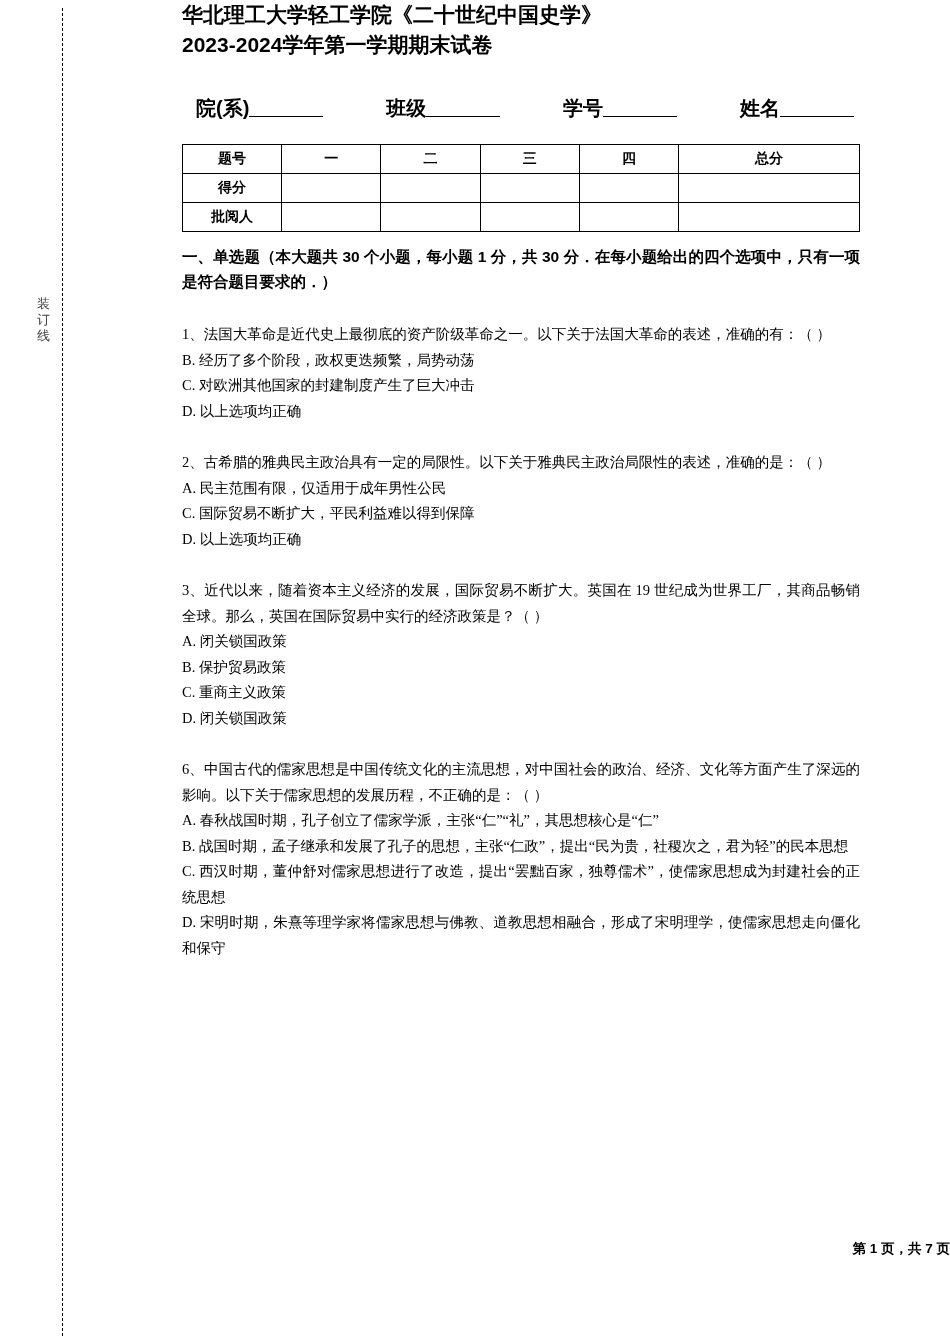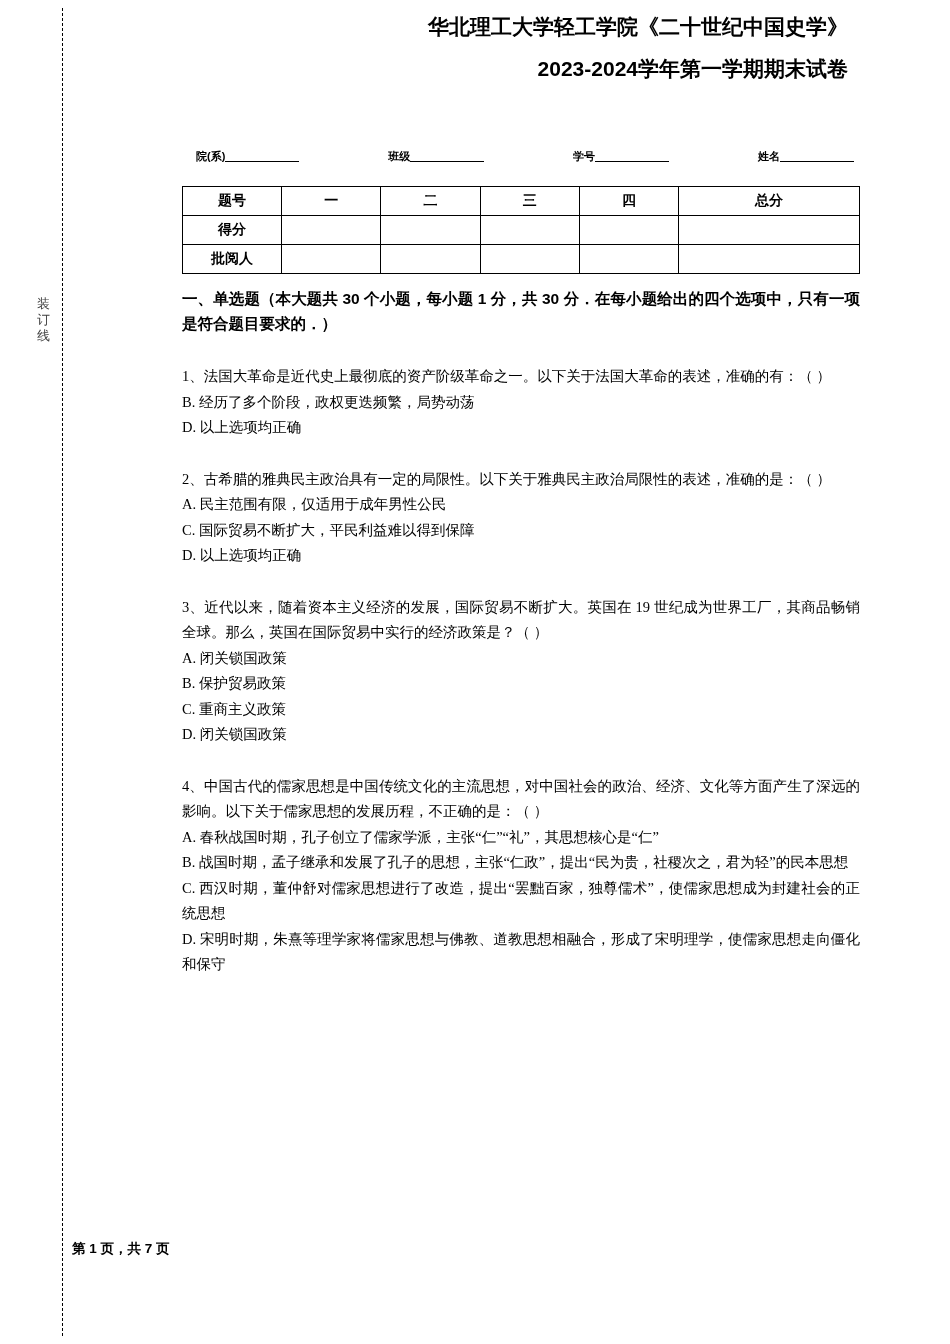--- a/index.html
+++ b/index.html
@@ -58,33 +58,33 @@
     left: 110px;
     top: 0;
     width: 678px;
   }
 
   h1.doc-title {
     font-family: "Liberation Sans", sans-serif;
     font-weight: bold;
     font-size: 21px;
     line-height: 30px;
-    text-align: right;
-    margin: 12px;
+    text-align: left;
+    margin: 0;
     padding: 0;
   }
   .title-line1 { margin-top: 122px; }
   .title-line2 { margin-top: 24px; }
 
   .info-row {
-    margin-top: 62px;
+    margin-top: 35px;
     display: flex;
     justify-content: space-between;
     font-family: "Liberation Sans", sans-serif;
-    font-size: 11px;
+    font-size: 20px;
     font-weight: bold;
     padding: 0 6px 0 14px;
   }
   .info-item { white-space: nowrap; }
   .info-item .blank {
     display: inline-block;
     border-bottom: 1px solid #000;
     width: 74px;
     height: 15px;
     vertical-align: -2px;
@@ -123,21 +123,21 @@
   }
   .question .stem { text-indent: 0; }
   .question .opt { margin: 0; }
   .q-gap-large { margin-top: 26px; }
 
   .footer {
     position: absolute;
     left: 0;
     top: 1240px;
     width: 878px;
-    text-align: left;
+    text-align: right;
     font-family: "Liberation Sans", sans-serif;
     font-weight: bold;
     font-size: 13.5px;
   }
 </style>
 </head>
 <body>
 
 <div class="binding-area">
   <div class="binding-dash"></div>
@@ -184,40 +184,41 @@
           <td></td>
         </tr>
       </tbody>
     </table>
 
     <div class="section-title">一、单选题（本大题共 30 个小题，每小题 1 分，共 30 分．在每小题给出的四个选项中，只有一项是符合题目要求的．）</div>
 
     <div class="question">
       <div class="stem">1、法国大革命是近代史上最彻底的资产阶级革命之一。以下关于法国大革命的表述，准确的有：（   ）</div>
       <div class="opt">B. 经历了多个阶段，政权更迭频繁，局势动荡</div>
+      <div class="opt">C. 对欧洲其他国家的封建制度产生了巨大冲击</div>
       <div class="opt">D. 以上选项均正确</div>
     </div>
 
     <div class="question q-gap-large">
       <div class="stem">2、古希腊的雅典民主政治具有一定的局限性。以下关于雅典民主政治局限性的表述，准确的是：（   ）</div>
       <div class="opt">A. 民主范围有限，仅适用于成年男性公民</div>
       <div class="opt">C. 国际贸易不断扩大，平民利益难以得到保障</div>
       <div class="opt">D. 以上选项均正确</div>
     </div>
 
     <div class="question q-gap-large">
       <div class="stem">3、近代以来，随着资本主义经济的发展，国际贸易不断扩大。英国在 19 世纪成为世界工厂，其商品畅销全球。那么，英国在国际贸易中实行的经济政策是？（   ）</div>
       <div class="opt">A. 闭关锁国政策</div>
       <div class="opt">B. 保护贸易政策</div>
       <div class="opt">C. 重商主义政策</div>
       <div class="opt">D. 闭关锁国政策</div>
     </div>
 
     <div class="question q-gap-large">
-      <div class="stem">4、中国古代的儒家思想是中国传统文化的主流思想，对中国社会的政治、经济、文化等方面产生了深远的影响。以下关于儒家思想的发展历程，不正确的是：（   ）</div>
+      <div class="stem">6、中国古代的儒家思想是中国传统文化的主流思想，对中国社会的政治、经济、文化等方面产生了深远的影响。以下关于儒家思想的发展历程，不正确的是：（   ）</div>
       <div class="opt">A. 春秋战国时期，孔子创立了儒家学派，主张“仁”“礼”，其思想核心是“仁”</div>
       <div class="opt">B. 战国时期，孟子继承和发展了孔子的思想，主张“仁政”，提出“民为贵，社稷次之，君为轻”的民本思想</div>
       <div class="opt">C. 西汉时期，董仲舒对儒家思想进行了改造，提出“罢黜百家，独尊儒术”，使儒家思想成为封建社会的正统思想</div>
       <div class="opt">D. 宋明时期，朱熹等理学家将儒家思想与佛教、道教思想相融合，形成了宋明理学，使儒家思想走向僵化和保守</div>
     </div>
 
   </div>
 
   <div class="footer">第 1 页，共 7 页</div>
 </div>

